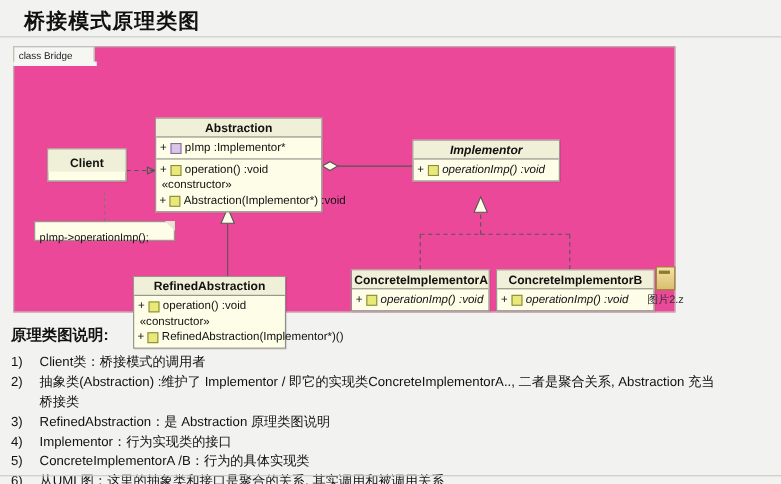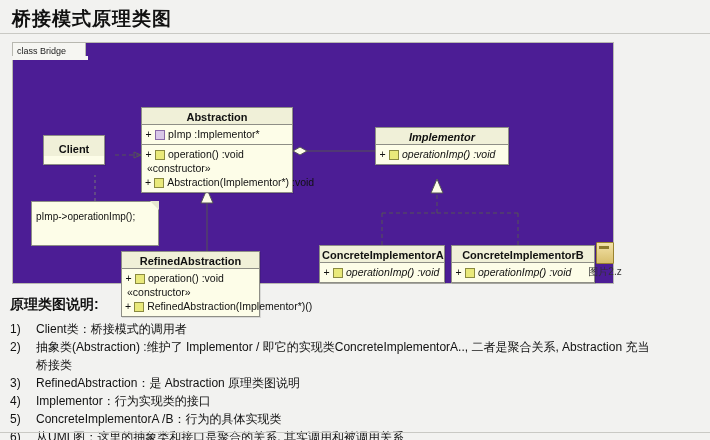--- a/index.html
+++ b/index.html
@@ -6,32 +6,32 @@
   body{
     width:710px;height:440px;
     background:#f2f2f0;
     font-family:"Liberation Sans","DejaVu Sans",sans-serif;
     font-size:12px;color:#111;
     overflow:hidden;
     position:relative;
   }
   
   #page-title{
-    position:absolute;left:12px;top:6px;
+    position:absolute;left:22px;top:6px;
     font-size:19px;font-weight:bold;color:#111;
     letter-spacing:1px;
   }
   #title-rule{
     position:absolute;left:0;top:33px;width:710px;height:1px;
     background:#c9c9c4;
   }
   
   #diagram{
     position:absolute;left:12px;top:42px;width:600px;height:240px;
-    background:#4c1d95;border:1px solid #b8b8b0;
+    background:#ec4899;border:1px solid #b8b8b0;
   }
   .pkg-tab{
     position:absolute;left:-1px;top:-1px;width:74px;height:16px;
     background:#f6f6f2;border:1px solid #b8b8b0;border-bottom:none;
     font-size:9px;color:#222;line-height:16px;padding-left:4px;
     box-sizing:border-box;
   }
   .pkg-tab-fill{
     position:absolute;left:-1px;top:13px;width:76px;height:4px;background:#f6f6f2;
   }
@@ -62,31 +62,31 @@
   .vis{width:7px;display:inline-block;text-align:center;color:#111;}
   .sq{
     width:8px;height:8px;margin-top:3px;flex:0 0 auto;
     background:#e9e97a;border:1px solid #8a8a40;
   }
   .sq.purple{background:#d9c7e8;border-color:#8a6ba8;}
   .italic{font-style:italic;}
   .stereo{font-size:10.5px;color:#111;line-height:14px;padding-left:2px;}
 
   
-  #client{left:30px;top:92px;width:62px;height:30px;}
+  #client{left:30px;top:92px;width:72px;height:30px;}
   #client .hdr{border-bottom:none;padding-top:7px;}
   #abstraction{left:128px;top:64px;width:152px;}
   #implementor{left:362px;top:84px;width:134px;}
   #refined{left:108px;top:208px;width:139px;}
   #concreteA{left:306px;top:202px;width:126px;}
   #concreteB{left:418px;top:202px;width:144px;margin-left:20px;}
 
   
   #note{
-    position:absolute;left:18px;top:158px;width:128px;height:45px;
+    position:absolute;left:18px;top:158px;width:128px;height:18px;
     background:#fdfde8;border:1px solid #8e8e86;
     font-size:10px;color:#111;line-height:30px;padding-left:4px;
     box-sizing:border-box;
   }
   #note .fold{
     position:absolute;right:-1px;top:-1px;width:0;height:0;
     border-left:9px solid transparent;border-top:9px solid #e6e6d0;
   }
   
   #edges{position:absolute;left:0;top:0;width:600px;height:240px;}

